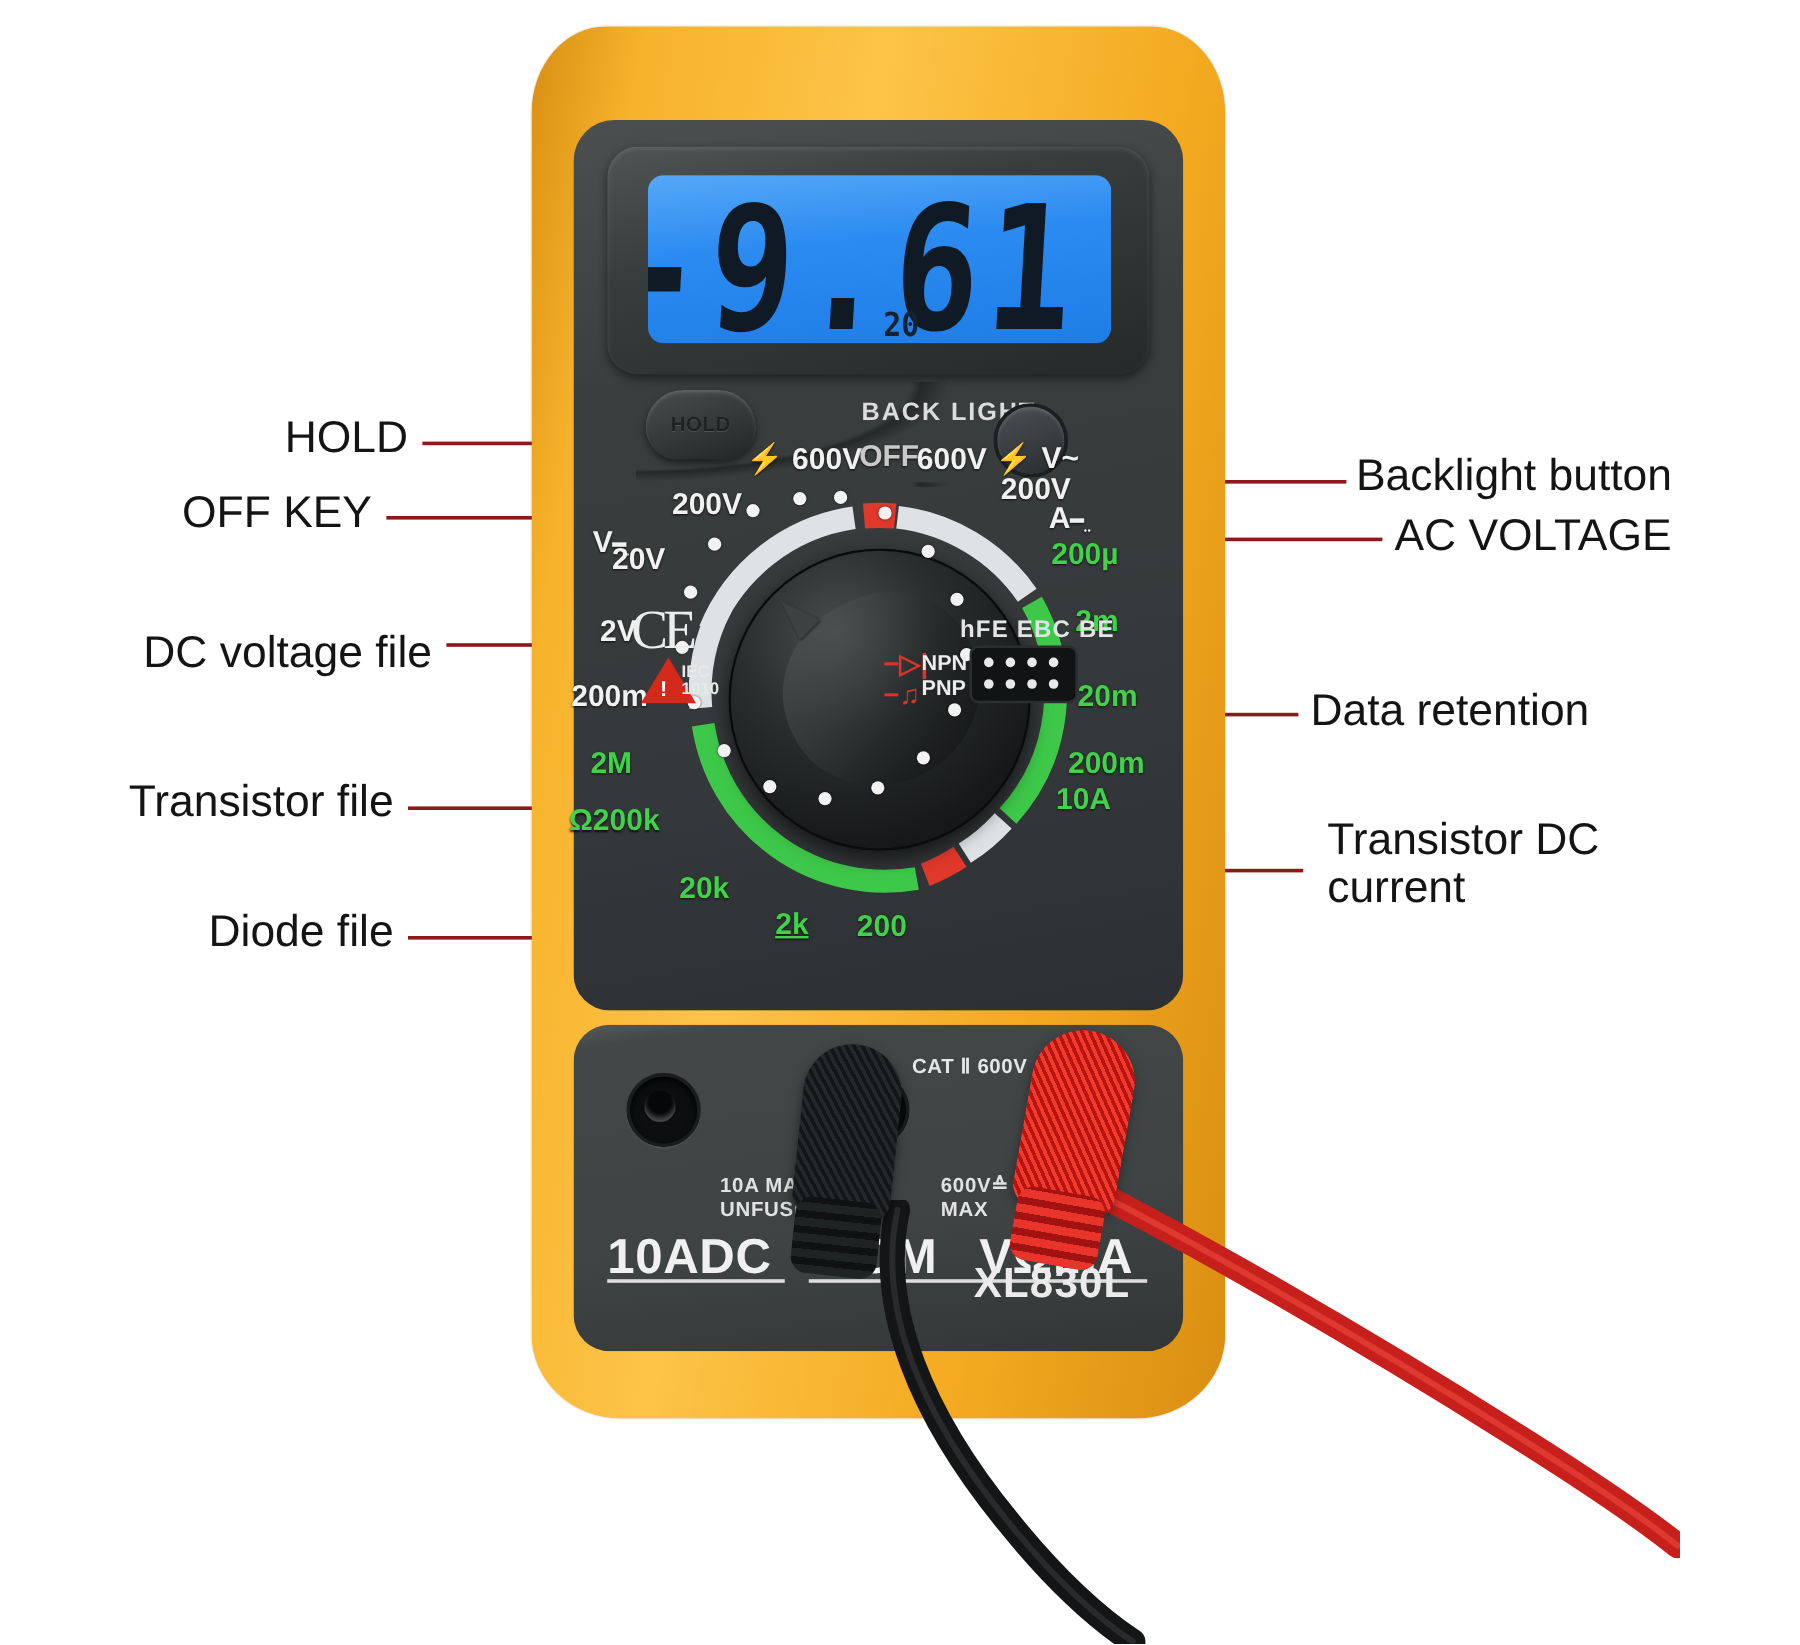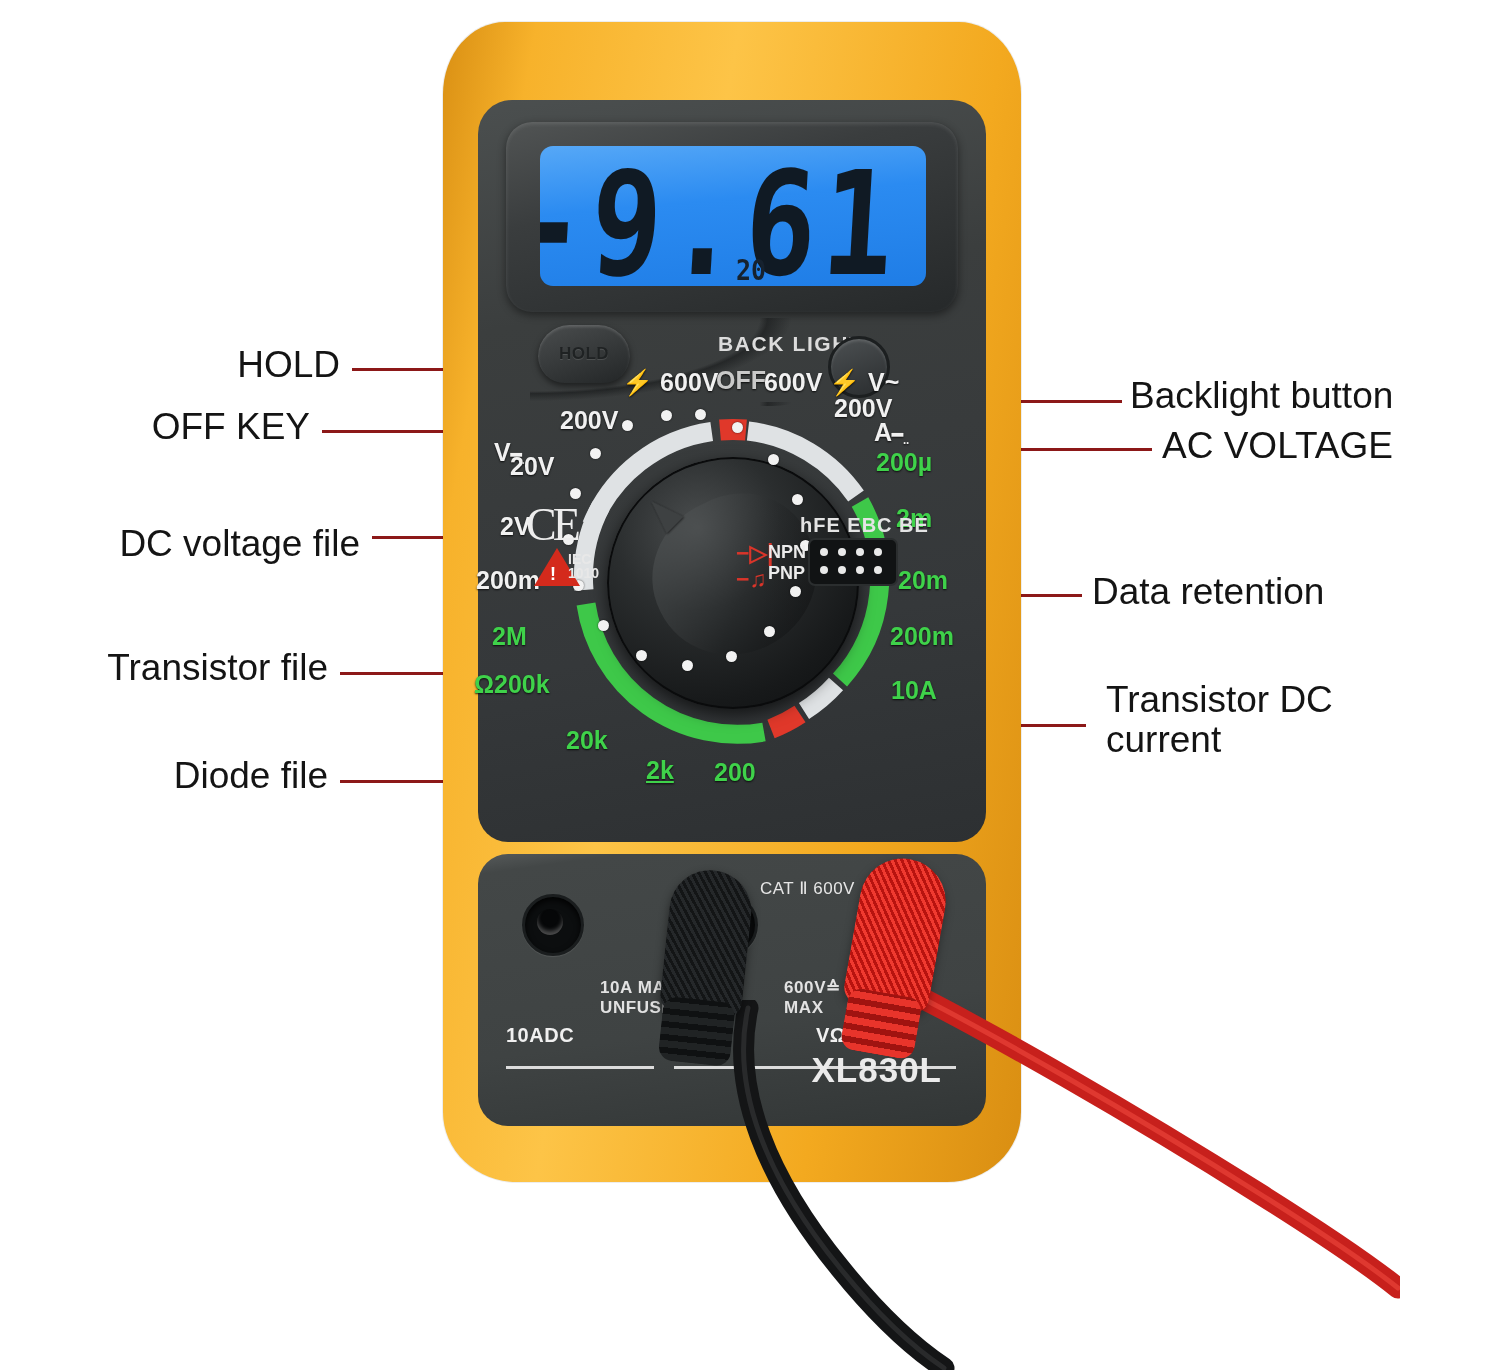--- a/index.html
+++ b/index.html
@@ -98,25 +98,25 @@
   .socket i{position:absolute;width:8px;height:8px;border-radius:50%;background:#e9e9e9;}
 
   
   .term{position:absolute;left:35px;top:832px;width:508px;height:272px;
      background:#434747;border-radius:30px;
      background-image:linear-gradient(172deg,#565a5a 0%,#43474700 6%,#3f4343 60%,#323636 100%);}
   .jack{position:absolute;width:56px;height:56px;border-radius:50%;background:#0c0e0f;
      border:3px solid #1a1d1e;box-shadow:inset 0 3px 6px rgba(0,0,0,.9),0 1px 1px rgba(255,255,255,.1);}
   .jack:after{content:"";position:absolute;left:12px;top:12px;width:26px;height:26px;
      border-radius:50%;background:#060708;box-shadow:inset 0 -4px 4px rgba(200,200,200,.35);}
-  .tlbl{position:absolute;font-size:20px;font-weight:700;color:#f0f0f0;letter-spacing:.5px;text-align:center;}
+  .tlbl{position:absolute;font-size:41px;font-weight:700;color:#f0f0f0;letter-spacing:.5px;text-align:center;}
   .tsml{position:absolute;font-size:17px;font-weight:700;color:#e2e2e2;line-height:1.15;letter-spacing:.6px;}
   .uline{position:absolute;height:3px;background:#dcdcdc;}
   .model{position:absolute;right:44px;top:196px;font-size:35px;font-weight:700;color:#ebebeb;letter-spacing:1px;}
-  .cat{position:absolute;left:282px;top:24px;font-size:17px;font-weight:400;color:#e6e6e6;letter-spacing:.5px;}
+  .cat{position:absolute;left:282px;top:24px;font-size:17px;font-weight:700;color:#e6e6e6;letter-spacing:.5px;}
   .bootblk{position:absolute;left:666px;top:870px;width:82px;height:146px;
      border-radius:42px 42px 18px 18px;background:#1a1c1d;
      background-image:repeating-linear-gradient(56deg,#25282a 0 3px,#131516 3px 6px),
                       linear-gradient(130deg,#3a3d3e,#0e1011);
      transform:rotate(6deg);box-shadow:0 4px 10px rgba(0,0,0,.45);}
   .bootblk:after{content:"";position:absolute;left:4px;bottom:-48px;width:72px;height:64px;
      border-radius:14px;background:#141617;
      background-image:repeating-linear-gradient(0deg,#202324 0 7px,#0f1112 7px 13px);}
   .bootred{position:absolute;left:854px;top:858px;width:86px;height:152px;
      border-radius:44px 44px 18px 18px;background:#d5211d;
@@ -234,21 +234,21 @@
     <div class="tk g" style="left:168px;top:656px;text-decoration:underline;"><span>2k</span></div>
     <div class="tk g" style="left:236px;top:658px;"><span>200</span></div>
 
     <div class="tk w" style="left:396px;top:318px;">
       <span>A</span><span style="font-size:18px;letter-spacing:0;">━<sub style="font-size:12px;">‧‧</sub></span>
     </div>
     <div class="tk g" style="left:398px;top:348px;"><span>200µ</span></div>
     <div class="tk g" style="left:418px;top:404px;"><span>2m</span></div>
     <div class="tk g" style="left:420px;top:466px;"><span>20m</span></div>
     <div class="tk g" style="left:412px;top:522px;"><span>200m</span></div>
-    <div class="tk g" style="left:402px;top:576px;margin-left:11px;"><span>10A</span></div>
+    <div class="tk g" style="left:402px;top:552px;"><span>10A</span></div>
 
     <div class="tk w" style="left:356px;top:294px;"><span>200V</span></div>
 
     <div class="hfe">hFE EBC BE</div>
     <div class="socket">
       <i style="left:10px;top:8px;"></i>
         <i style="left:28px;top:8px;"></i>
         <i style="left:46px;top:8px;"></i>
         <i style="left:64px;top:8px;"></i>
       <i style="left:10px;top:26px;"></i>

